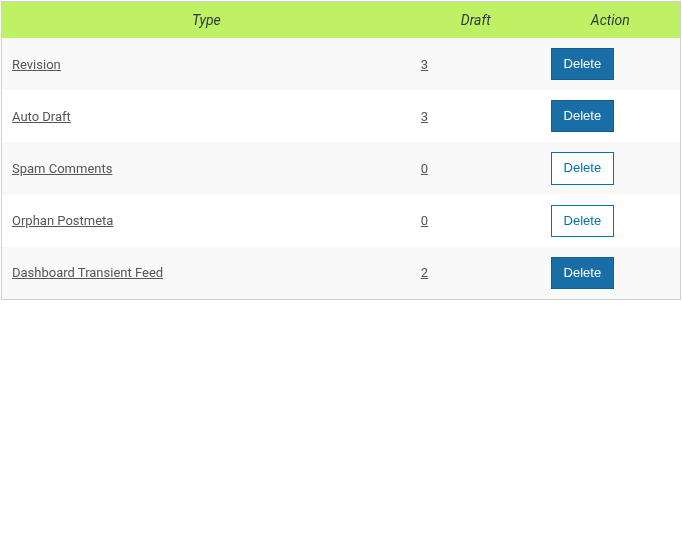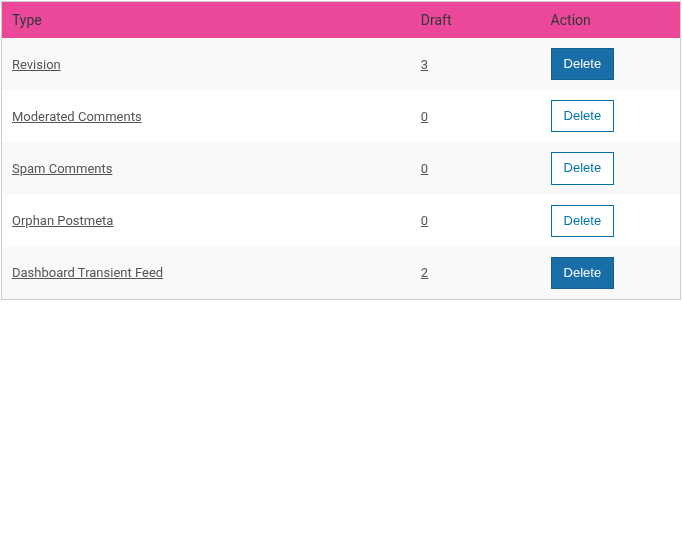--- a/index.html
+++ b/index.html
@@ -11,26 +11,27 @@
     width: 682px;
     position: relative;
   }
   table {
     width: 680px;
     border-collapse: collapse;
     border: 1px solid #ccd0d4;
     margin: 1px;
   }
   thead th {
-    text-align: left;
+    text-align: center;
     font-weight: 400;
     font-size: 14px;
     color: #32373c;
     padding: 10px 10px;
-    background: #ec4899;
+    background: #bef264;
+    font-style: italic;
   }
   tbody tr:nth-child(odd) { background: #f9f9f9; }
   tbody tr:nth-child(even) { background: #fff; }
   tbody td {
     padding: 10px 10px;
     vertical-align: middle;
     color: #555;
     font-size: 13px;
     height: 46px;
     text-decoration: underline;
@@ -79,23 +80,23 @@
       <th class="col-action">Action</th>
     </tr>
   </thead>
   <tbody id="tbody">
       <tr>
         <td class="col-type">Revision</td>
         <td class="col-count">3</td>
         <td class="col-action"><button class="btn btn-primary">Delete</button></td>
       </tr>
       <tr>
-        <td class="col-type">Moderated Comments</td>
-        <td class="col-count">0</td>
-        <td class="col-action"><button class="btn">Delete</button></td>
+        <td class="col-type">Auto Draft</td>
+        <td class="col-count">3</td>
+        <td class="col-action"><button class="btn btn-primary">Delete</button></td>
       </tr>
       <tr>
         <td class="col-type">Spam Comments</td>
         <td class="col-count">0</td>
         <td class="col-action"><button class="btn">Delete</button></td>
       </tr>
       <tr>
         <td class="col-type">Orphan Postmeta</td>
         <td class="col-count">0</td>
         <td class="col-action"><button class="btn">Delete</button></td>

